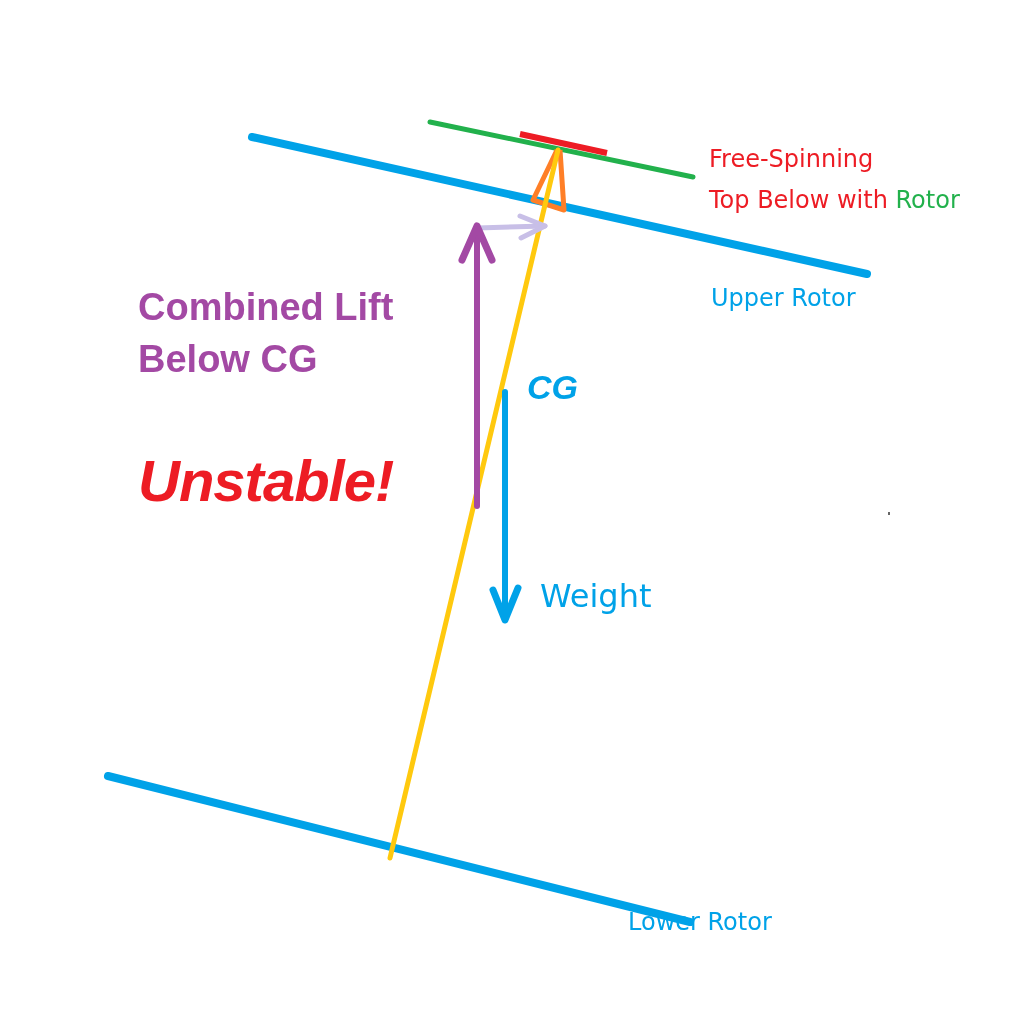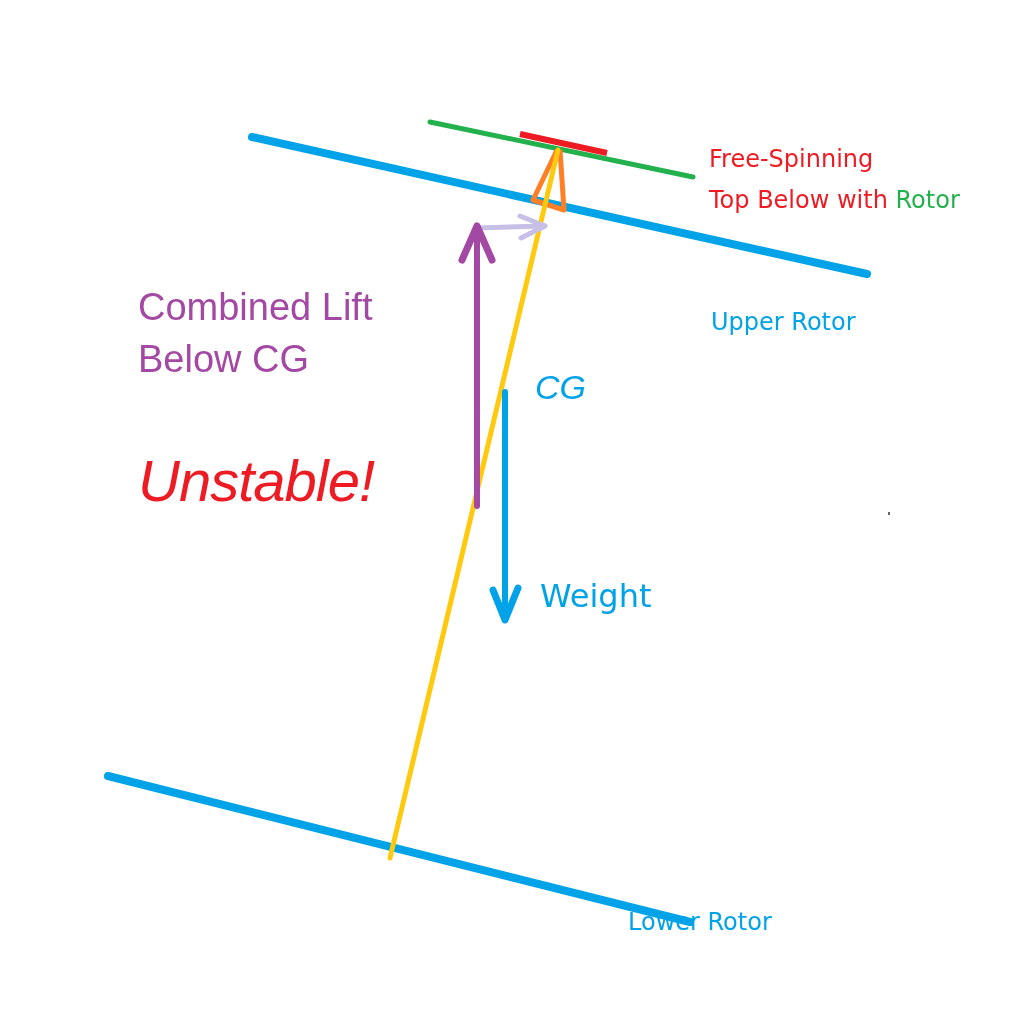--- a/index.html
+++ b/index.html
@@ -1,23 +1,23 @@
 <!DOCTYPE html>
 <html><head>
   <meta charset="utf-8">
   <style>
     html, body { margin: 0; padding: 0; background: #ffffff; }
     body { width: 1023px; height: 1012px; position: relative; overflow: hidden; }
     #diagram { position: absolute; left: 0; top: 0; width: 1023px; height: 1012px; }
     .label { position: absolute; white-space: nowrap; }
     .sans-cal { font-family: "DejaVu Sans", sans-serif; font-weight: normal; }
-    .sans-ar { font-family: "Liberation Sans", sans-serif; font-weight: normal; }
+    .sans-ar { font-family: "Liberation Sans", sans-serif; font-weight: bold; }
     #lbl-free { left: 709px; top: 143px; font-size: 24px; line-height: 32px; }
     #lbl-top { left: 709px; top: 184px; font-size: 24px; line-height: 32px; }
-    #lbl-upper { left: 711px; top: 306px; font-size: 24px; line-height: 32px; }
+    #lbl-upper { left: 711px; top: 282px; font-size: 24px; line-height: 32px; }
     #lbl-lower { left: 628px; top: 858px; font-size: 24px; line-height: 32px; margin-top: 48px; }
     #lbl-weight { left: 540px; top: 580px; font-size: 32px; line-height: 32px; }
     #lbl-cg { left: 527px; top: 367px; font-size: 34px; font-style: italic; line-height: 40px; }
     #lbl-combined1 { left: 138px; top: 284px; font-size: 38px; line-height: 46px; }
     #lbl-combined2 { left: 138px; top: 336px; font-size: 38px; line-height: 46px; }
     #lbl-unstable { left: 138px; top: 448px; font-size: 58px; font-style: italic; line-height: 66px; letter-spacing: -1px; }
   </style>
 </head>
 <body>
 
@@ -53,16 +53,16 @@
   <rect x="888" y="512" width="2" height="3" fill="#666666"></rect>
 </svg>
 
 <div class="label sans-cal" id="lbl-free" style="color:#ed1c24;">Free-Spinning</div>
 <div class="label sans-cal" id="lbl-top">
   <span style="color:#ed1c24;">Top Below with </span><span style="color:#22b14c;">Rotor</span>
 </div>
 <div class="label sans-cal" id="lbl-upper" style="color:#00a2e8;">Upper Rotor</div>
 <div class="label sans-cal" id="lbl-lower" style="color:#00a2e8;">Lower Rotor</div>
 <div class="label sans-cal" id="lbl-weight" style="color:#00a2e8;">Weight</div>
-<div class="label sans-ar" id="lbl-cg" style="color:#00a2e8;margin-left:8px;">CG</div>
+<div class="label sans-ar" id="lbl-cg" style="color:#00a2e8;">CG</div>
 <div class="label sans-ar" id="lbl-combined1" style="color:#a349a4;">Combined Lift</div>
 <div class="label sans-ar" id="lbl-combined2" style="color:#a349a4;">Below CG</div>
 <div class="label sans-ar" id="lbl-unstable" style="color:#ed1c24;text-align:center;">Unstable!</div>
 
 </body></html>

